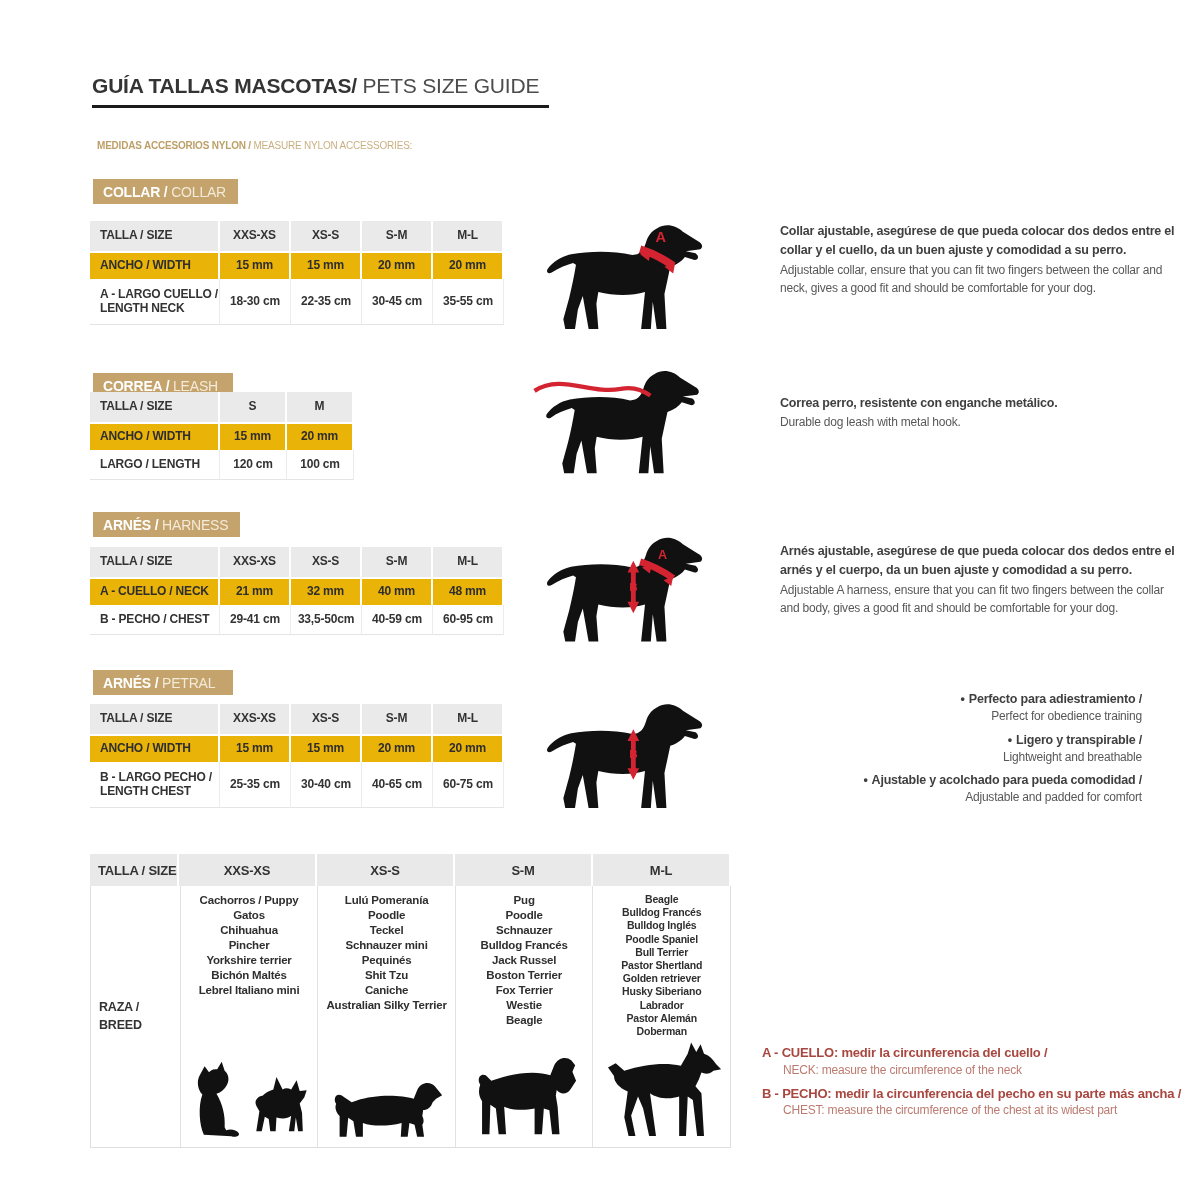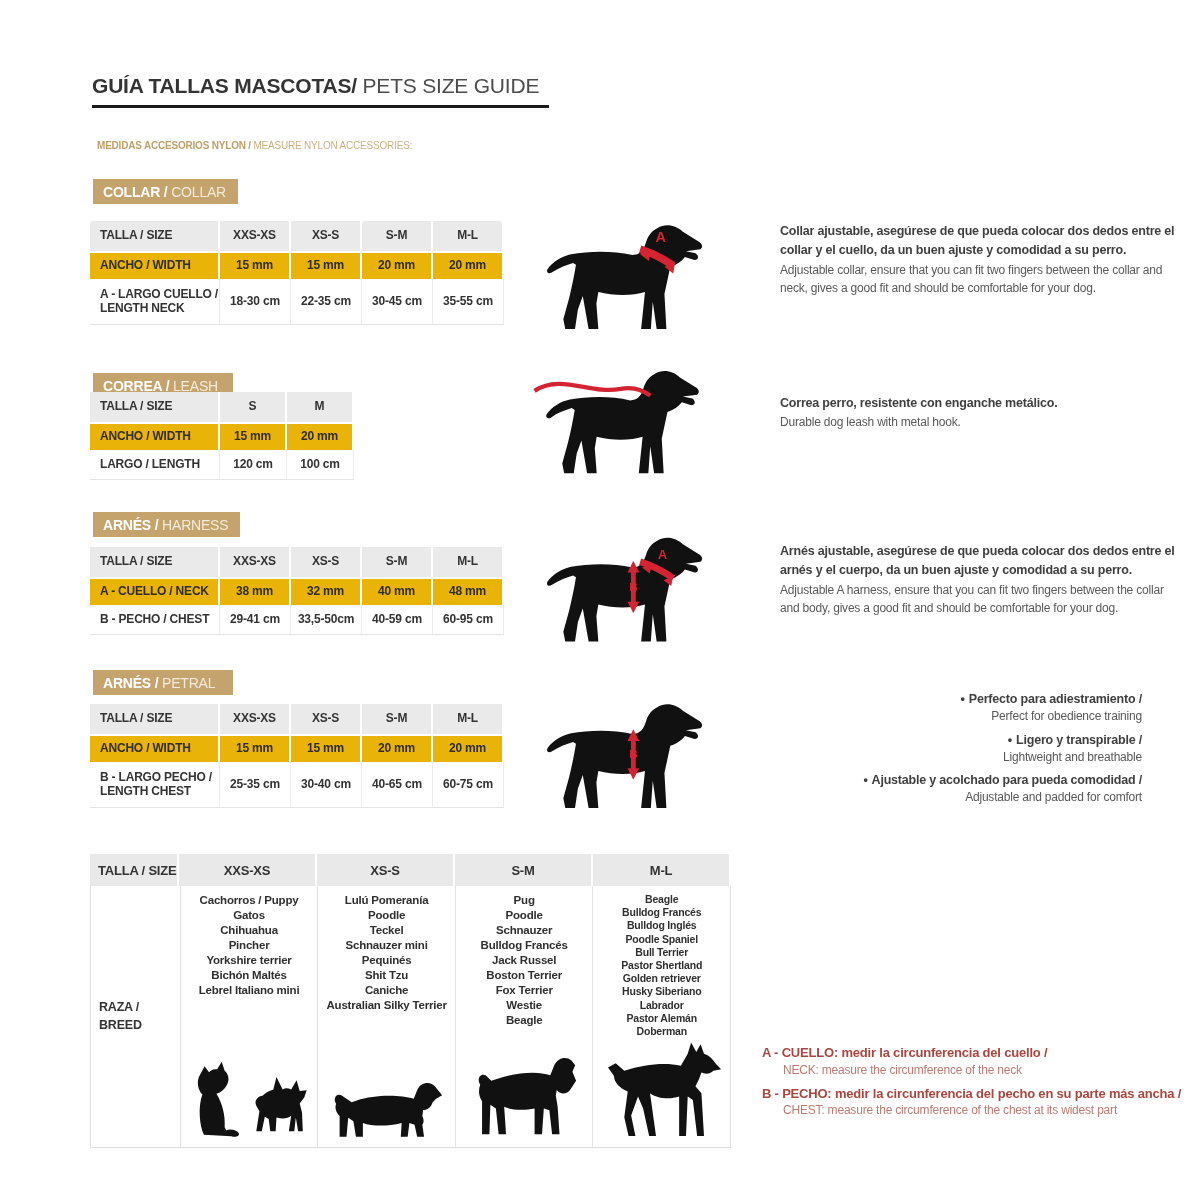--- a/index.html
+++ b/index.html
@@ -152,21 +152,21 @@
   <div class="sizes-table" style="left:90px;top:547px;--c1:130px;--cd:71px;">
     <div class="trow header-row">
         <div class="tcell">TALLA / SIZE</div>
         <div class="tcell">XXS-XS</div>
         <div class="tcell">XS-S</div>
         <div class="tcell">S-M</div>
         <div class="tcell">M-L</div>
       </div>
     <div class="trow shaded-row">
         <div class="tcell">A - CUELLO / NECK</div>
-        <div class="tcell">38 mm</div>
+        <div class="tcell">21 mm</div>
         <div class="tcell">32 mm</div>
         <div class="tcell">40 mm</div>
         <div class="tcell">48 mm</div>
       </div>
     <div class="trow plain-row">
         <div class="tcell">B - PECHO / CHEST</div>
         <div class="tcell">29-41 cm</div>
         <div class="tcell">33,5-50cm</div>
         <div class="tcell">40-59 cm</div>
         <div class="tcell">60-95 cm</div>

